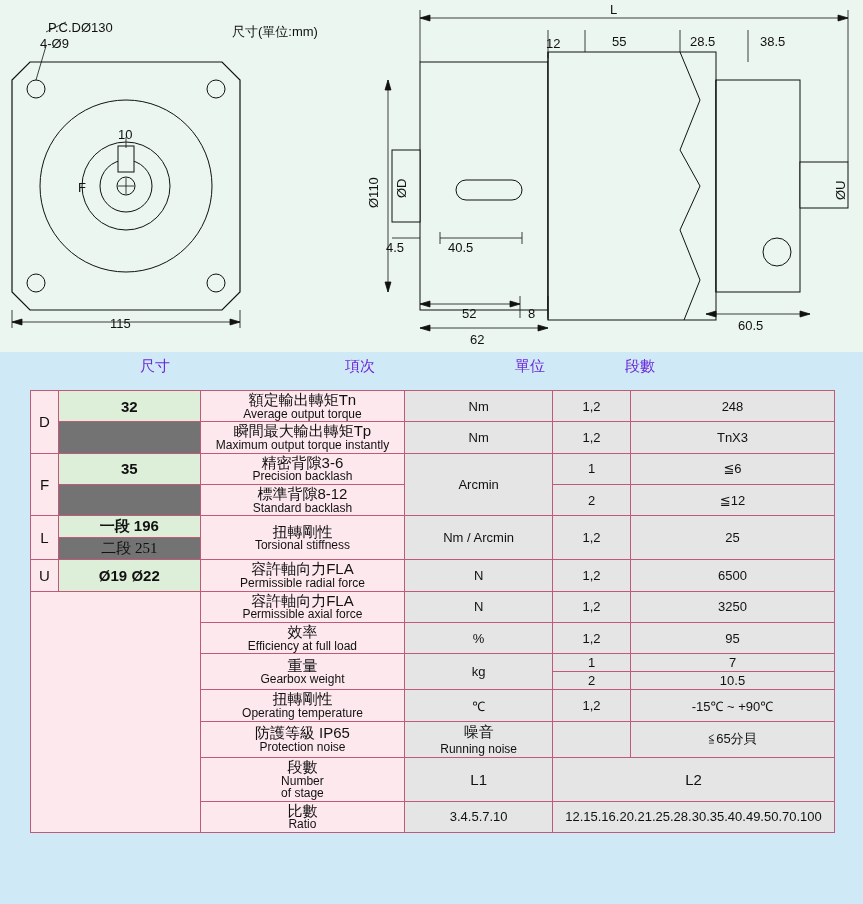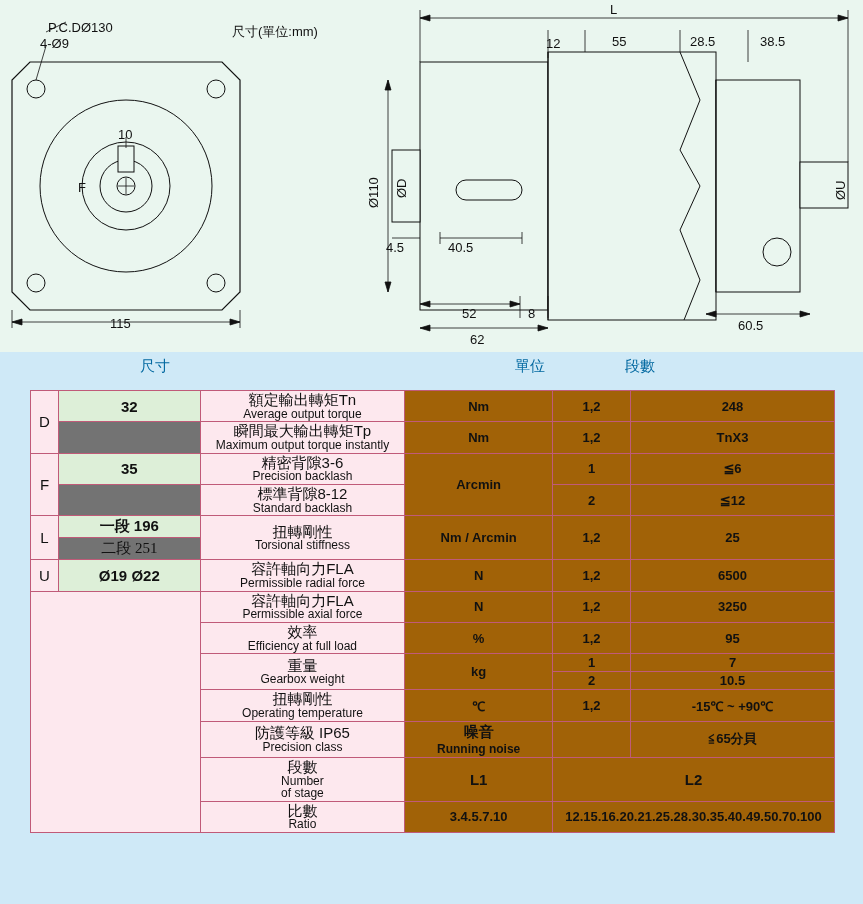--- a/index.html
+++ b/index.html
@@ -30,34 +30,34 @@
   table.spec td{
     border:1px solid #c05a78;
     text-align:center;
     vertical-align:middle;
     padding:1px 2px;
     color:#111;
   }
   td.pinkish{background:#fde8ee;}
   td.green{background:#ddefd8;font-weight:bold;}
   td.blue{background:#737373;font-family:Liberation Serif, serif;}
-  td.white{background:#a16207;font-weight:bold;}
+  td.white{background:#e5e5e5;}
   td.item{
     text-align:left;
     padding-left:5px;
     background:#fde8ee;
     line-height:1.05;
   }
   .zh{font-size:15px;display:block;}
   .en{font-size:12px;display:block;}
   .hdr-row{
     position:absolute;left:30px;top:0px;width:805px;height:38px;
   }
   .hdr-row .cell{
-    position:absolute;top:5px;font-size:15px;color:#0369a1;text-align:center;
+    position:absolute;top:5px;font-size:15px;color:#6d28d9;text-align:center;
   }
   .big{font-size:15px;}
   .dim-txt{font-size:13px;fill:#111;font-family:"Liberation Sans",sans-serif;}
 </style>
 </head>
 <body>
 
 <div class="drawing-area">
   <svg width="863" height="352" viewBox="0 0 863 352">
     <rect x="0" y="0" width="863" height="352" fill="#eaf6ef"></rect>
@@ -194,20 +194,21 @@
       <path d="M 810 314 L 800 311 L 800 317 Z" fill="#111"></path>
     </g>
     <text class="dim-txt" x="738" y="330">60.5</text>
   </svg>
 </div>
 
 <div class="tbl-wrap">
 
   <div class="hdr-row">
     <div class="cell" style="left:80px;width:90px;">尺寸</div>
+    <div class="cell" style="left:230px;width:200px;">項次</div>
     <div class="cell" style="left:430px;width:140px;">單位</div>
     <div class="cell" style="left:560px;width:100px;">段數</div>
   </div>
 
   <table class="spec">
     <colgroup>
       <col style="width:28px">
       <col style="width:142px">
       <col style="width:205px">
       <col style="width:148px">
@@ -329,21 +330,21 @@
           <span class="en">Operating temperature</span>
         </td>
         <td class="white">℃</td>
         <td class="white">1,2</td>
         <td class="white">-15℃ ~ +90℃</td>
       </tr>
 
       <tr>
         <td class="item">
           <span class="zh">防護等級  IP65</span>
-          <span class="en">Precision class</span>
+          <span class="en">Protection noise</span>
         </td>
         <td class="white">
           <span class="zh">噪音</span>
           <span class="en">Running noise</span>
         </td>
         <td class="white"></td>
         <td class="white">≦65分貝</td>
       </tr>
 
       <tr>

